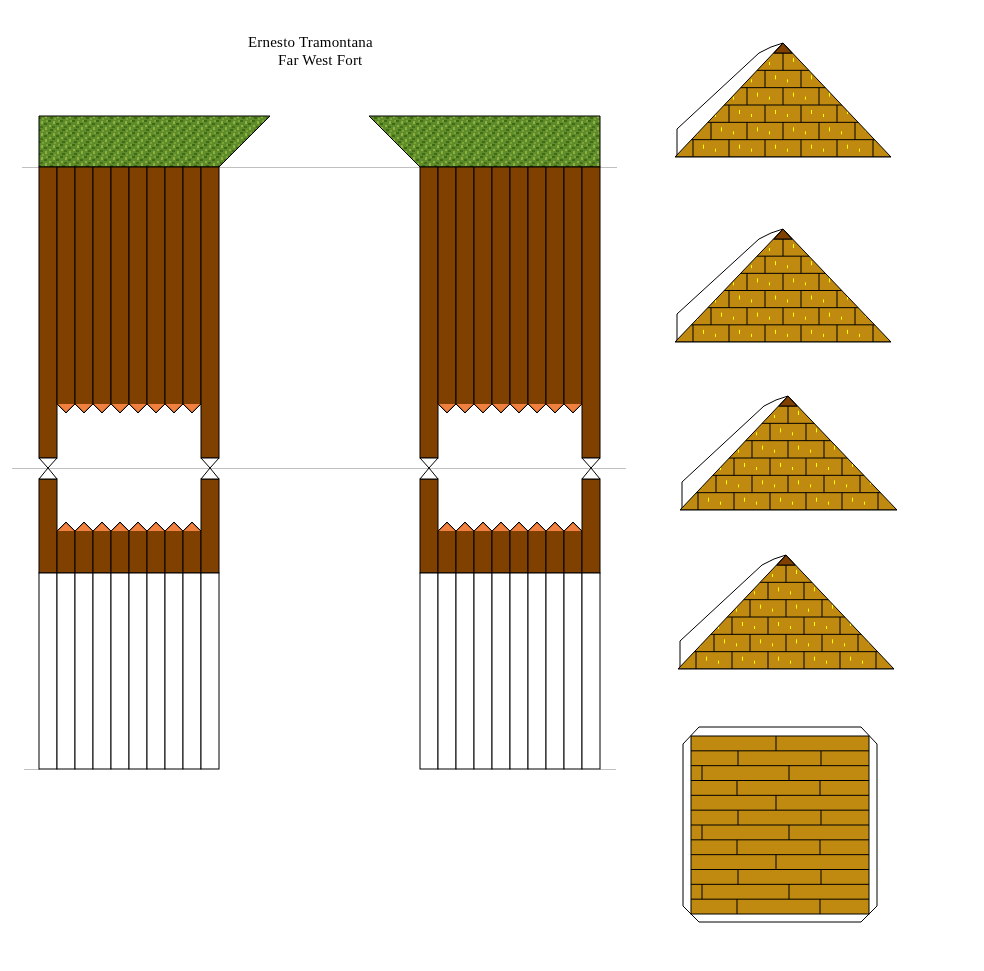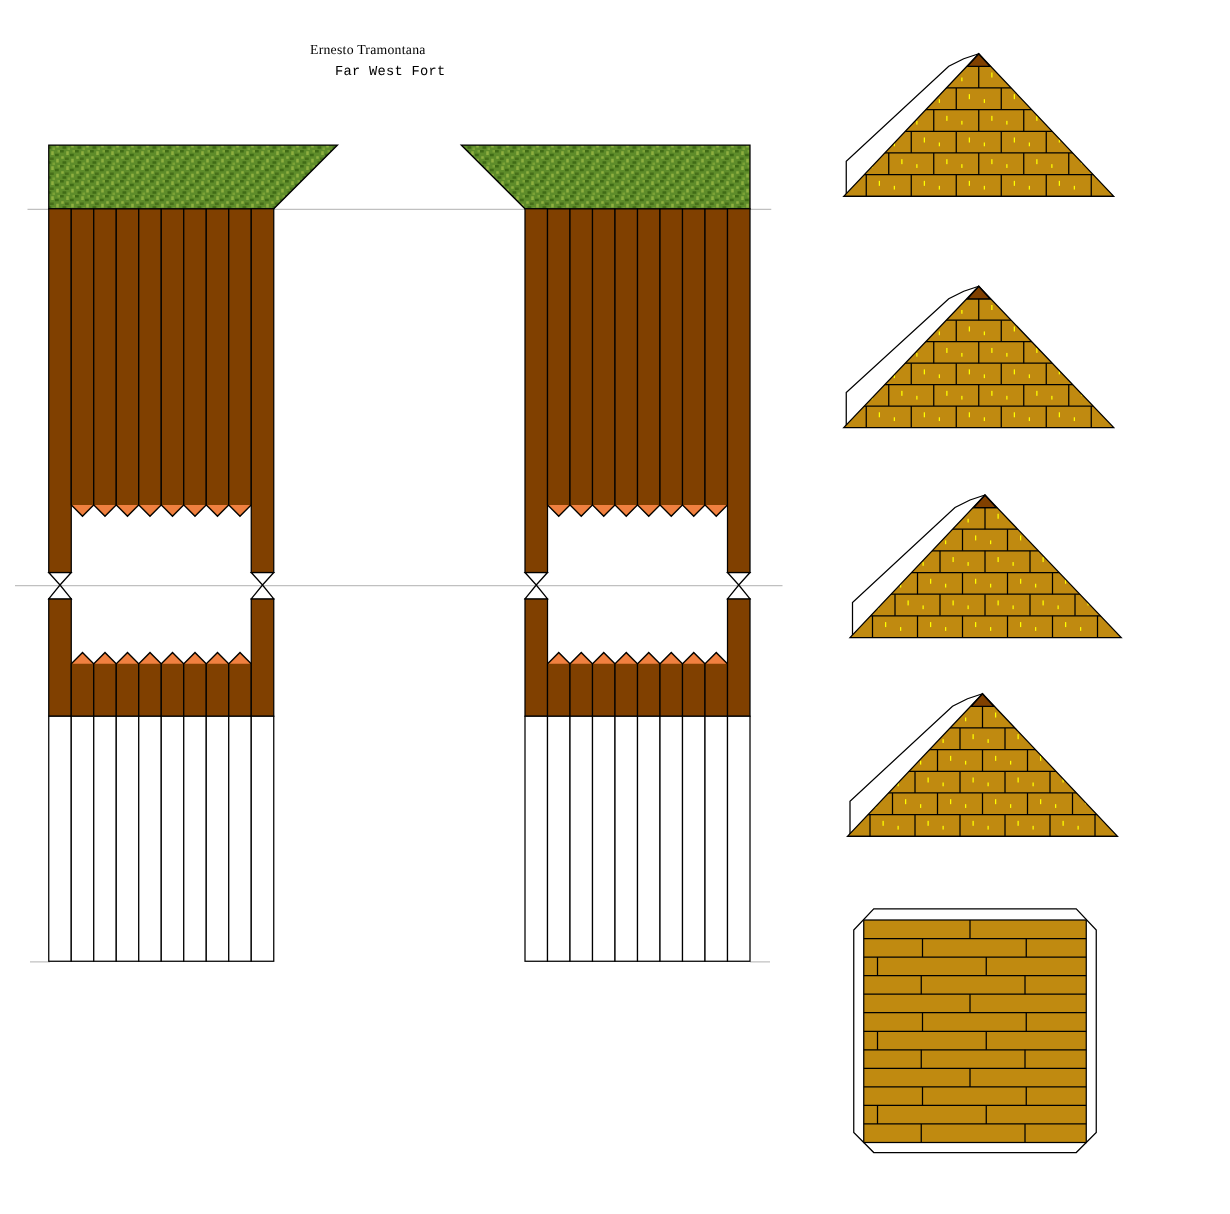--- a/index.html
+++ b/index.html
@@ -1,19 +1,19 @@
 <!DOCTYPE html>
 <html><head>
 <meta charset="utf-8">
 <style>
   html, body { margin: 0; padding: 0; background: #ffffff; }
   body { width: 984px; height: 971px; position: relative; overflow: hidden; font-family: "Liberation Serif", "DejaVu Serif", serif; }
-  .title { position: absolute; font-size: 11px; color: #000; white-space: nowrap; letter-spacing: 0.2px; }
+  .title { position: absolute; font-size: 15px; color: #000; white-space: nowrap; letter-spacing: 0.2px; }
   #title-line1 { left: 248px; top: 34px; }
-  #title-line2 { left: 268px; top: 52px; font-family: Liberation Mono, monospace; }
+  #title-line2 { left: 278px; top: 52px; }
   svg { position: absolute; left: 0; top: 0; }
 </style>
 </head>
 <body>
 
 <div class="title" id="title-line1">Ernesto Tramontana</div>
 <div class="title" id="title-line2">Far West Fort</div>
 
 <svg id="canvas" width="984" height="971" viewBox="0 0 984 971">
   <defs>

